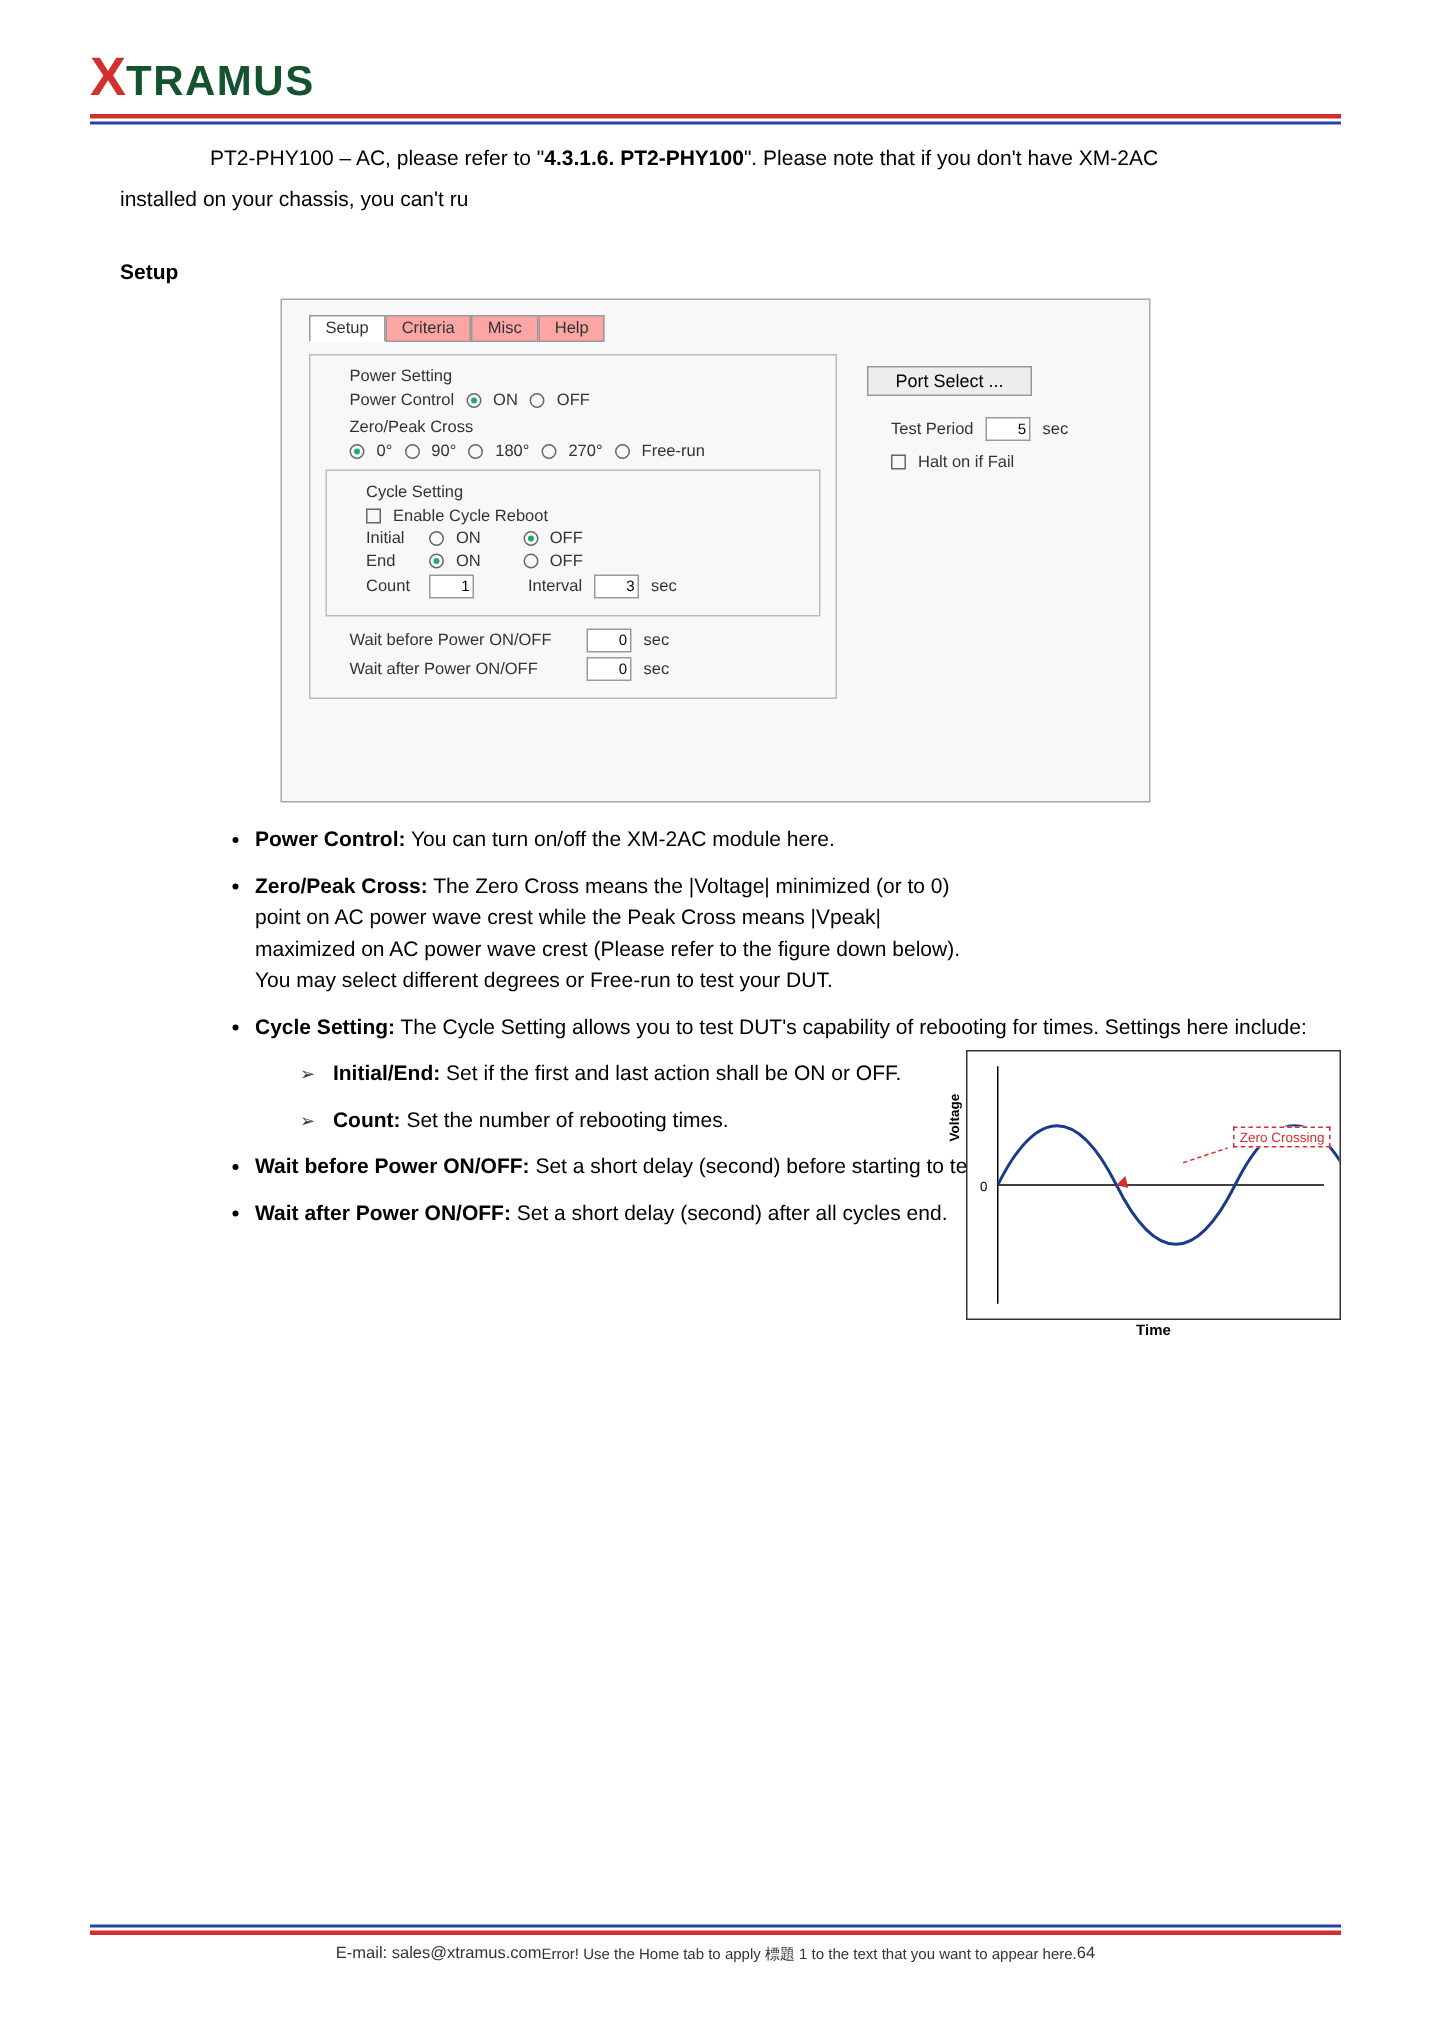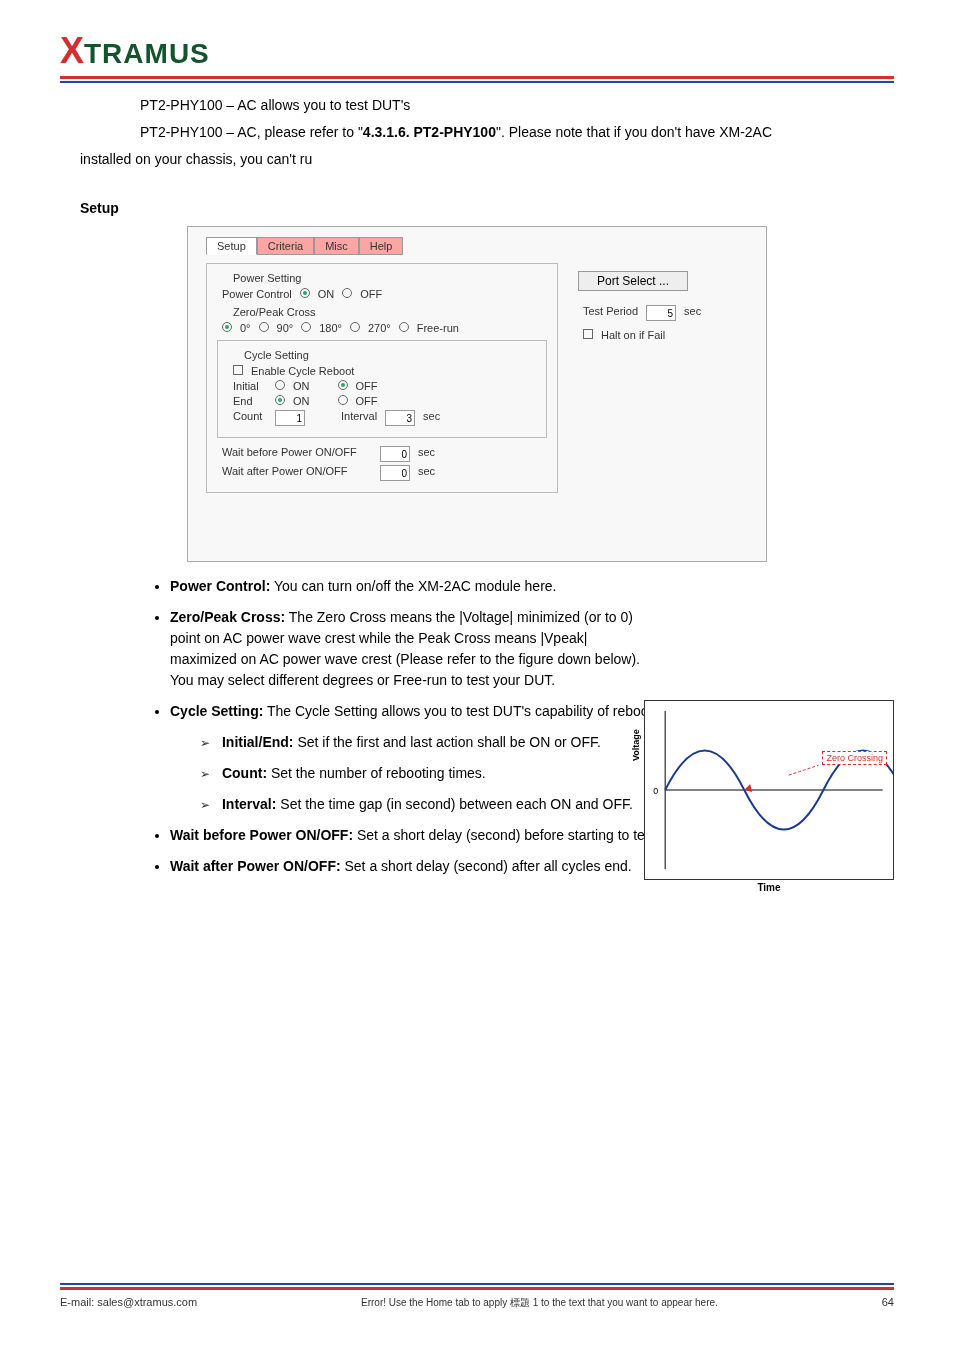--- a/index.html
+++ b/index.html
@@ -68,21 +68,21 @@
     background: #fca5a5;
     font-size: 11px;
   }
   .tab.active { background: #fff; border-bottom: 1px solid #fff; }
   .fieldset {
     border: 1px solid #bbb;
     padding: 8px 10px;
     margin-bottom: 8px;
   }
   .leg { font-size: 11px; margin-bottom: 4px; padding-left: 16px; }
-  .row { display: flex; align-items: flex-start; gap: 8px; margin: 3px 5px; font-size: 11px; }
+  .row { display: flex; align-items: center; gap: 8px; margin: 3px 16px; font-size: 11px; }
   .radio { width: 10px; height: 10px; border: 1px solid #666; border-radius: 50%; display: inline-block; position: relative; }
   .radio.on::after { content: ""; position: absolute; width: 4px; height: 4px; background: #2a6; border-radius: 50%; top: 2px; left: 2px; }
   .chk { width: 10px; height: 10px; border: 1px solid #666; display: inline-block; }
   .inp { border: 1px solid #999; width: 30px; height: 16px; font-size: 10px; text-align: right; padding-right: 2px; background: #fff; }
   .btn-small { border: 1px solid #999; background: #eee; padding: 2px 8px; font-size: 12px; }
   .shot-wrap { position: relative; }
   .bul { list-style: disc; margin-left: 110px; margin-top: 8px; }
   .bul > li { margin: 10px 0; line-height: 1.5; }
   .sub { list-style: none; margin-left: 30px; }
   .sub li { margin: 10px 0; line-height: 1.5; }
@@ -126,39 +126,38 @@
     width: 100%;
   }
   .footer-bar {
     position: absolute;
     bottom: 40px;
     left: 60px;
     right: 60px;
   }
   .pagefoot {
     display: flex;
-    justify-content: space-between;
+    justify-content: center;
     font-size: 11px;
     color: #333;
     margin-top: 6px;
   }
 </style>
 </head>
 <body>
 
 <div class="page">
   <div class="logo">
     <span class="logo-x">X</span>
     <span class="logo-rest">TRAMUS</span>
   </div>
   <hr class="hr-red">
   <hr class="hr-blue">
 
 
-  <div class="intro">PT2-PHY100 – AC allows you to test DUT's</div>
   <div class="intro">
     <span>PT2-PHY100 – AC, please refer to "</span><span class="bold">4.3.1.6. PT2-PHY100</span><span>". Please note that if you don't have XM-2AC</span>
   </div>
   <div class="intro-cont">installed on your chassis, you can't ru</div>
 
   <div class="subhead">Setup</div>
 
   <div class="shot-wrap">
     <div class="shot-area">
       <div class="tabs">
@@ -263,23 +262,20 @@
     </li>
     <li>
       <span class="bold">Cycle Setting:</span><span> The Cycle Setting allows you to test DUT's capability of rebooting for times. Settings here include:</span>
       <ul class="sub">
         <li>
           <span class="bold">Initial/End:</span><span> Set if the first and last action shall be ON or OFF.</span>
         </li>
         <li>
           <span class="bold">Count:</span><span> Set the number of rebooting times.</span>
         </li>
-        <li>
-          <span class="bold">Interval:</span><span> Set the time gap (in second) between each ON and OFF.</span>
-        </li>
       </ul>
     </li>
     <li>
       <span class="bold">Wait before Power ON/OFF:</span><span> Set a short delay (second) before starting to test.</span>
     </li>
     <li>
       <span class="bold">Wait after Power ON/OFF:</span><span> Set a short delay (second) after all cycles end.</span>
     </li>
   </ul>
 </div>

